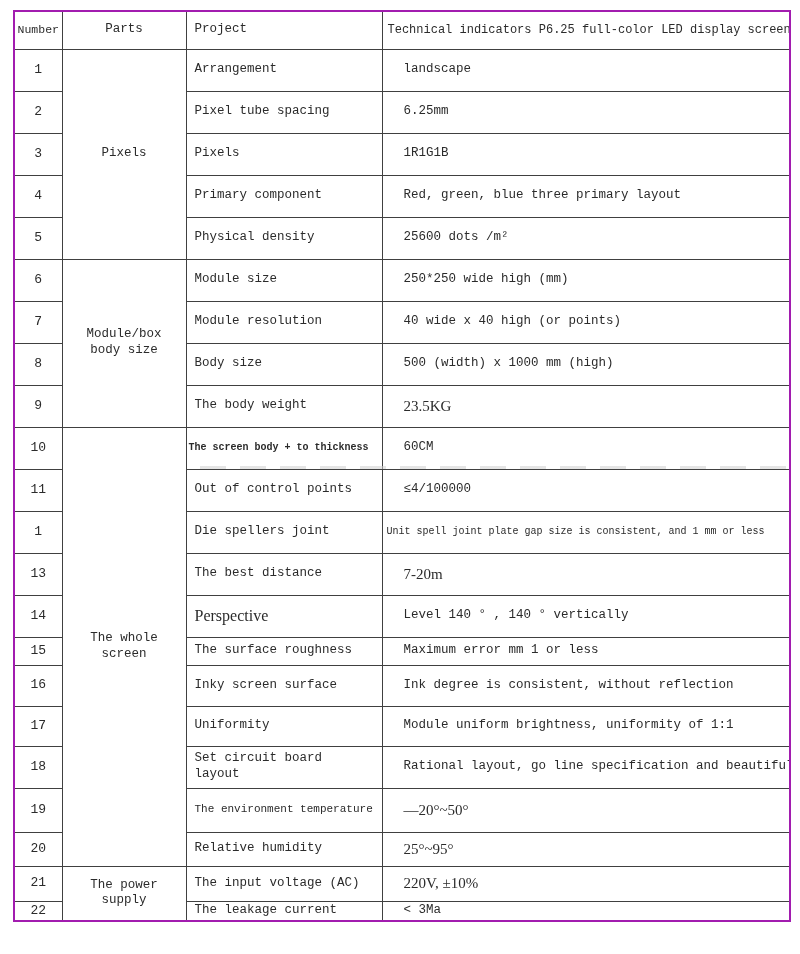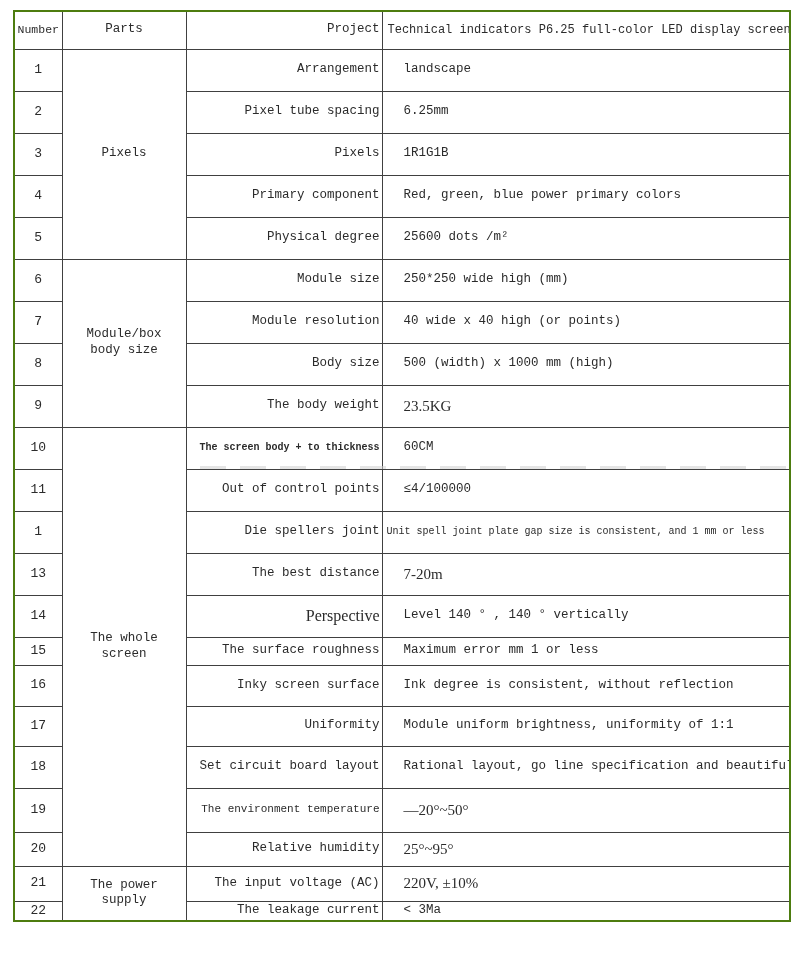--- a/index.html
+++ b/index.html
@@ -11,35 +11,35 @@
     color:#2b2b2b;
     overflow:hidden;
   }
   table.spec{
     position:absolute;left:13px;top:10px;
     border-collapse:collapse;
     table-layout:fixed;
     width:776px;
     background:#ffffff;
   }
-  table.spec{border:2px solid #4d7c0f;}
+  table.spec{border:2px solid #a21caf;}
   td,th{
     border:1.5px solid #404040;
     padding:0;
     vertical-align:middle;
     font-weight:normal;
     font-size:12.5px;
     line-height:1.25;
     overflow:hidden;
     background:#ffffff;
   }
   .num{text-align:center;font-size:13px;}
   .th-number{font-size:11.5px;}
   .parts{text-align:center;font-size:12.5px;padding:0 8px;}
-  .proj{text-align:right;font-size:12.5px;padding:0 2px;}
+  .proj{text-align:left;font-size:12.5px;padding:0 8px;}
   .val{text-align:left;padding-left:21px;font-size:12.5px;white-space:nowrap;}
   .th-tech{text-align:center;padding-left:5px;font-size:12px;white-space:nowrap;}
   .small{font-size:11px;}
   .xsmall{font-size:10px;padding-left:2px;font-weight:bold;}
   .xsmall-val{font-size:10px;padding-left:4px;font-family:Liberation Mono, monospace;}
   .serif{font-family:"Liberation Serif",serif;font-size:15px;}
   .serif-lg{font-family:"Liberation Serif",serif;font-size:16px;}
   .indent{padding-left:21px;}
   .artifact{
     position:absolute;left:200px;top:466px;width:589px;height:3px;
@@ -78,25 +78,25 @@
         <td class="val">6.25mm</td>
       </tr>
       <tr style="height:42px">
         <td class="num">3</td>
         <td class="proj">Pixels</td>
         <td class="val">1R1G1B</td>
       </tr>
       <tr style="height:42px">
         <td class="num">4</td>
         <td class="proj">Primary component</td>
-        <td class="val">Red, green, blue power primary colors</td>
+        <td class="val">Red, green, blue three primary layout</td>
       </tr>
       <tr style="height:42px">
         <td class="num">5</td>
-        <td class="proj">Physical degree</td>
+        <td class="proj">Physical density</td>
         <td class="val">25600 dots /m²</td>
       </tr>
 
       <tr style="height:42px">
         <td class="num">6</td>
         <td class="parts" rowspan="4">Module/box body size</td>
         <td class="proj">Module size</td>
         <td class="val">250*250 wide high (mm)</td>
       </tr>
       <tr style="height:42px">

